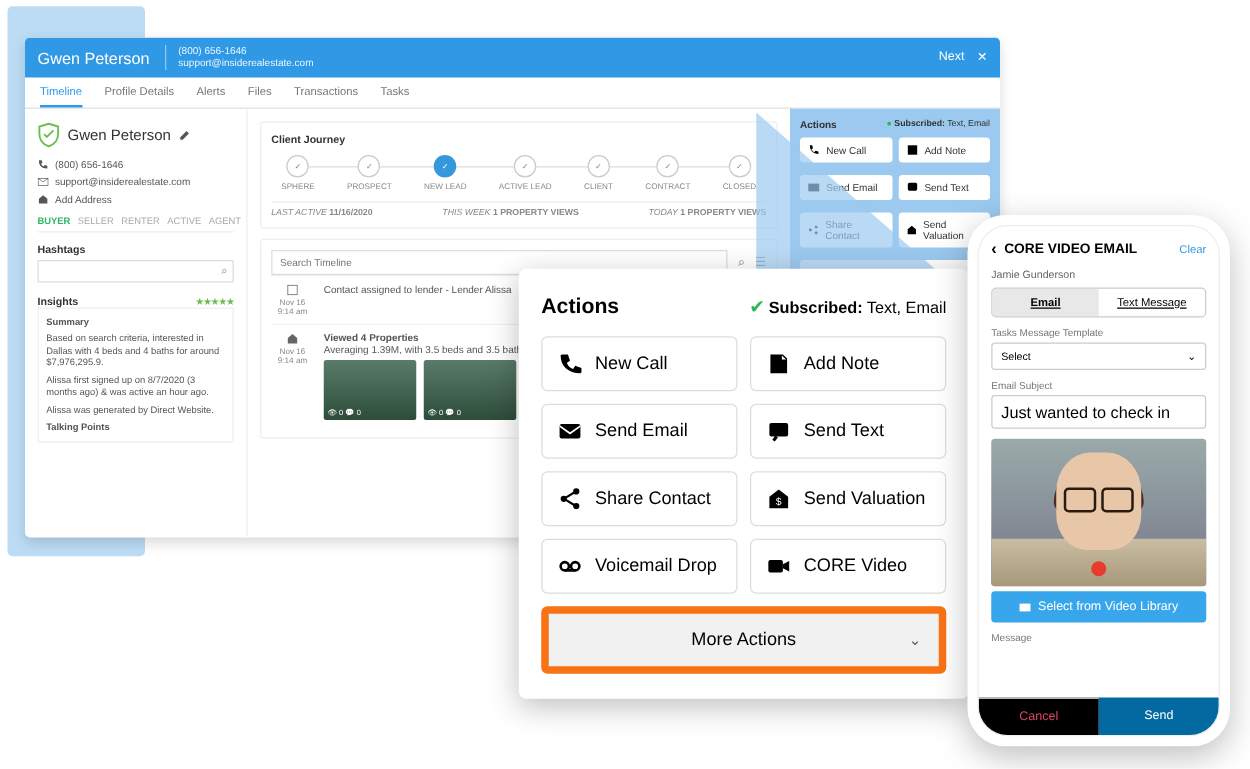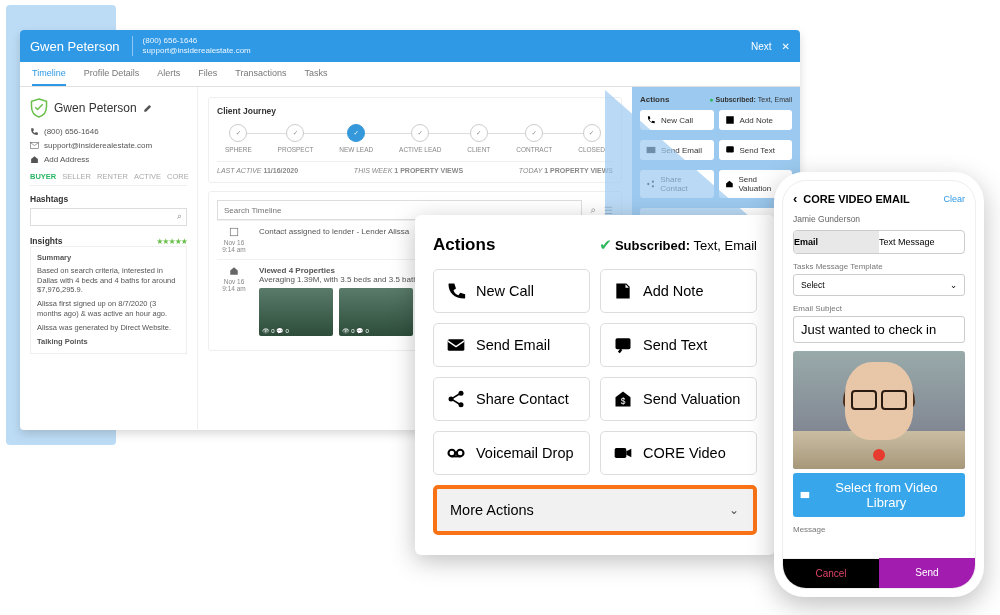--- a/index.html
+++ b/index.html
@@ -61,54 +61,54 @@
 
   
   .actions-pop { position:absolute; left:415px; top:215px; width:360px; background:#fff; border-radius:6px; box-shadow:0 6px 24px rgba(0,0,0,.25); padding:20px 18px; font-size:15px; z-index:10; }
   .actions-pop .pop-hdr { display:flex; justify-content:space-between; align-items:center; margin-bottom:14px; }
   .actions-pop .pop-hdr .title { font-weight:600; font-size:17px; }
   .actions-pop .sub { font-size:13px; }
   .actions-pop .sub .check { color:#2eb85c; font-size:15px; margin-right:3px; }
   .pop-grid { display:grid; grid-template-columns:1fr 1fr; gap:10px; }
   .pop-btn { border:1px solid #ddd; border-radius:5px; padding:11px 12px; display:flex; align-items:center; gap:10px; font-size:14.5px; cursor:pointer; background:#fff; }
   .pop-btn svg { width:20px; height:20px; flex-shrink:0; }
-  .more-btn { margin-top:10px; background:#f1f1f1; border-radius:5px; padding:13px; text-align:left; font-size:14.5px; position:relative; cursor:pointer; border:4px solid #f97316; }
+  .more-btn { margin-top:10px; background:#f1f1f1; border-radius:5px; padding:13px; text-align:center; font-size:14.5px; position:relative; cursor:pointer; border:6px solid #f97316; }
   .more-btn .chev { position:absolute; right:14px; top:50%; transform:translateY(-50%); font-size:12px; color:#555; }
 
   
   .beam { position:absolute; left:605px; top:90px; z-index:5; }
   .beam svg { width:200px; height:140px; }
 
   
   .phone { position:absolute; right:16px; top:172px; width:210px; height:425px; background:#fff; border-radius:30px; box-shadow:0 8px 26px rgba(0,0,0,.25); padding:10px 8px; z-index:20; }
   .phone .screen { position:absolute; inset:8px; border-radius:24px; overflow:hidden; background:#fff; border:1px solid #eee; }
   .ph-hdr { display:flex; align-items:center; padding:10px 10px 8px; font-size:11px; font-weight:600; }
   .ph-hdr .back { margin-right:6px; font-size:13px; }
   .ph-hdr .clear { margin-left:auto; color:#2f99e6; font-size:9px; font-weight:400; }
   .ph-sub { font-size:8.5px; color:#666; padding:0 10px 6px; }
   .seg { margin:0 10px 8px; display:flex; border:1px solid #ccc; border-radius:4px; overflow:hidden; font-size:9px; }
-  .seg div { flex:1; text-align:left; padding:6px 0; }
+  .seg div { flex:1; text-align:center; padding:6px 0;text-decoration:underline; }
   .seg .active { background:#e8e8e8; font-weight:600; }
   .ph-lbl { font-size:8px; color:#777; padding:0 10px 3px; }
   .ph-sel { margin:0 10px 8px; border:1px solid #ccc; border-radius:3px; padding:5px 7px; font-size:8.5px; display:flex; justify-content:space-between; align-items:center; }
   .ph-inp { margin:0 10px 8px; border:1px solid #ccc; border-radius:3px; padding:5px 7px; font-size:13px; }
   .video-thumb { margin:0 10px 4px; height:118px; border-radius:3px; overflow:hidden; position:relative; background:linear-gradient(#9aa,#778); }
   .video-thumb .face { position:absolute; left:50%; top:42%; transform:translate(-50%,-50%); width:68px; height:78px; border-radius:40% 40% 36% 36%; background:#e8c7a9; }
   .video-thumb .hair { position:absolute; left:50%; top:16%; transform:translateX(-50%); width:72px; height:40px; border-radius:40px 40px 10px 10px; background:#4a2d1a; }
   .video-thumb .glasses { position:absolute; left:50%; top:40%; transform:translate(-50%,-50%); width:56px; height:16px; }
   .video-thumb .glasses::before, .video-thumb .glasses::after { content:''; position:absolute; top:0; width:22px; height:16px; border:2px solid #2a1a10; border-radius:4px; }
   .video-thumb .glasses::before { left:0; } .video-thumb .glasses::after { right:0; }
   .video-thumb .rec { position:absolute; left:50%; bottom:8px; transform:translateX(-50%); width:12px; height:12px; background:#e63b2e; border-radius:50%; }
   .video-thumb .bg-city { position:absolute; inset:auto 0 0 0; height:38px; background:linear-gradient(#c9bda3,#a8987a); }
-  .lib-btn { margin:0 10px 8px; background:#38a6eb; color:#fff; border-radius:3px; padding:7px; text-align:center; font-size:13px; display:flex; align-items:center; justify-content:center; gap:5px; }
+  .lib-btn { margin:0 10px 8px; background:#38a6eb; color:#fff; border-radius:3px; padding:7px; text-align:center; font-size:10px; display:flex; align-items:flex-end; justify-content:center; gap:5px; }
   .msg-box { margin:0 10px 6px; border:1px solid #ccc; border-radius:3px; padding:5px 7px; font-size:7.5px; color:#555; line-height:1.3; height:46px; overflow:hidden; }
   .ph-foot { position:absolute; bottom:0; left:0; right:0; display:flex; font-size:10px; }
   .ph-foot div { flex:1; text-align:center; padding:9px 0; }
   .ph-foot .cancel { color:#d46; background:#000000; border-top:1px solid #eee; }
-  .ph-foot .send { background:#a21caf; color:#fff; }
+  .ph-foot .send { background:#0369a1; color:#fff; }
 </style>
 </head>
 <body>
 
 <div class="backdrop"></div>
 
 <div class="window">
   <div class="titlebar">
     <span class="name">Gwen Peterson</span>
     <div class="contact-lines">
@@ -159,21 +159,21 @@
           <svg viewBox="0 0 16 16">
             <path fill="#555" d="M8 2l6 5v7H2V7l6-5z"></path>
           </svg>
           <span>Add Address</span>
         </div>
       <div class="role-tabs">
         <span class="active">BUYER</span>
         <span>SELLER</span>
         <span>RENTER</span>
         <span>ACTIVE</span>
-        <span>CORE</span>
+        <span>AGENT</span>
       </div>
       <div class="sec-title">Hashtags</div>
       <div style="position:relative;"><input class="sb-input" style=""><span style="position:absolute;right:5px;top:3px;font-size:9px;color:#888;">⌕</span></div>
       <div style="display:flex;justify-content:space-between;align-items:center;margin-top:10px;">
         <span class="sec-title" style="margin:0">Insights</span>
         <span class="stars">★★★★★</span>
       </div>
       <div class="insights-card">
         <div style="font-weight:bold;margin-bottom:3px;">Summary</div>
         <div>Based on search criteria, interested in Dallas with 4 beds and 4 baths for around $7,976,295.9.</div>

